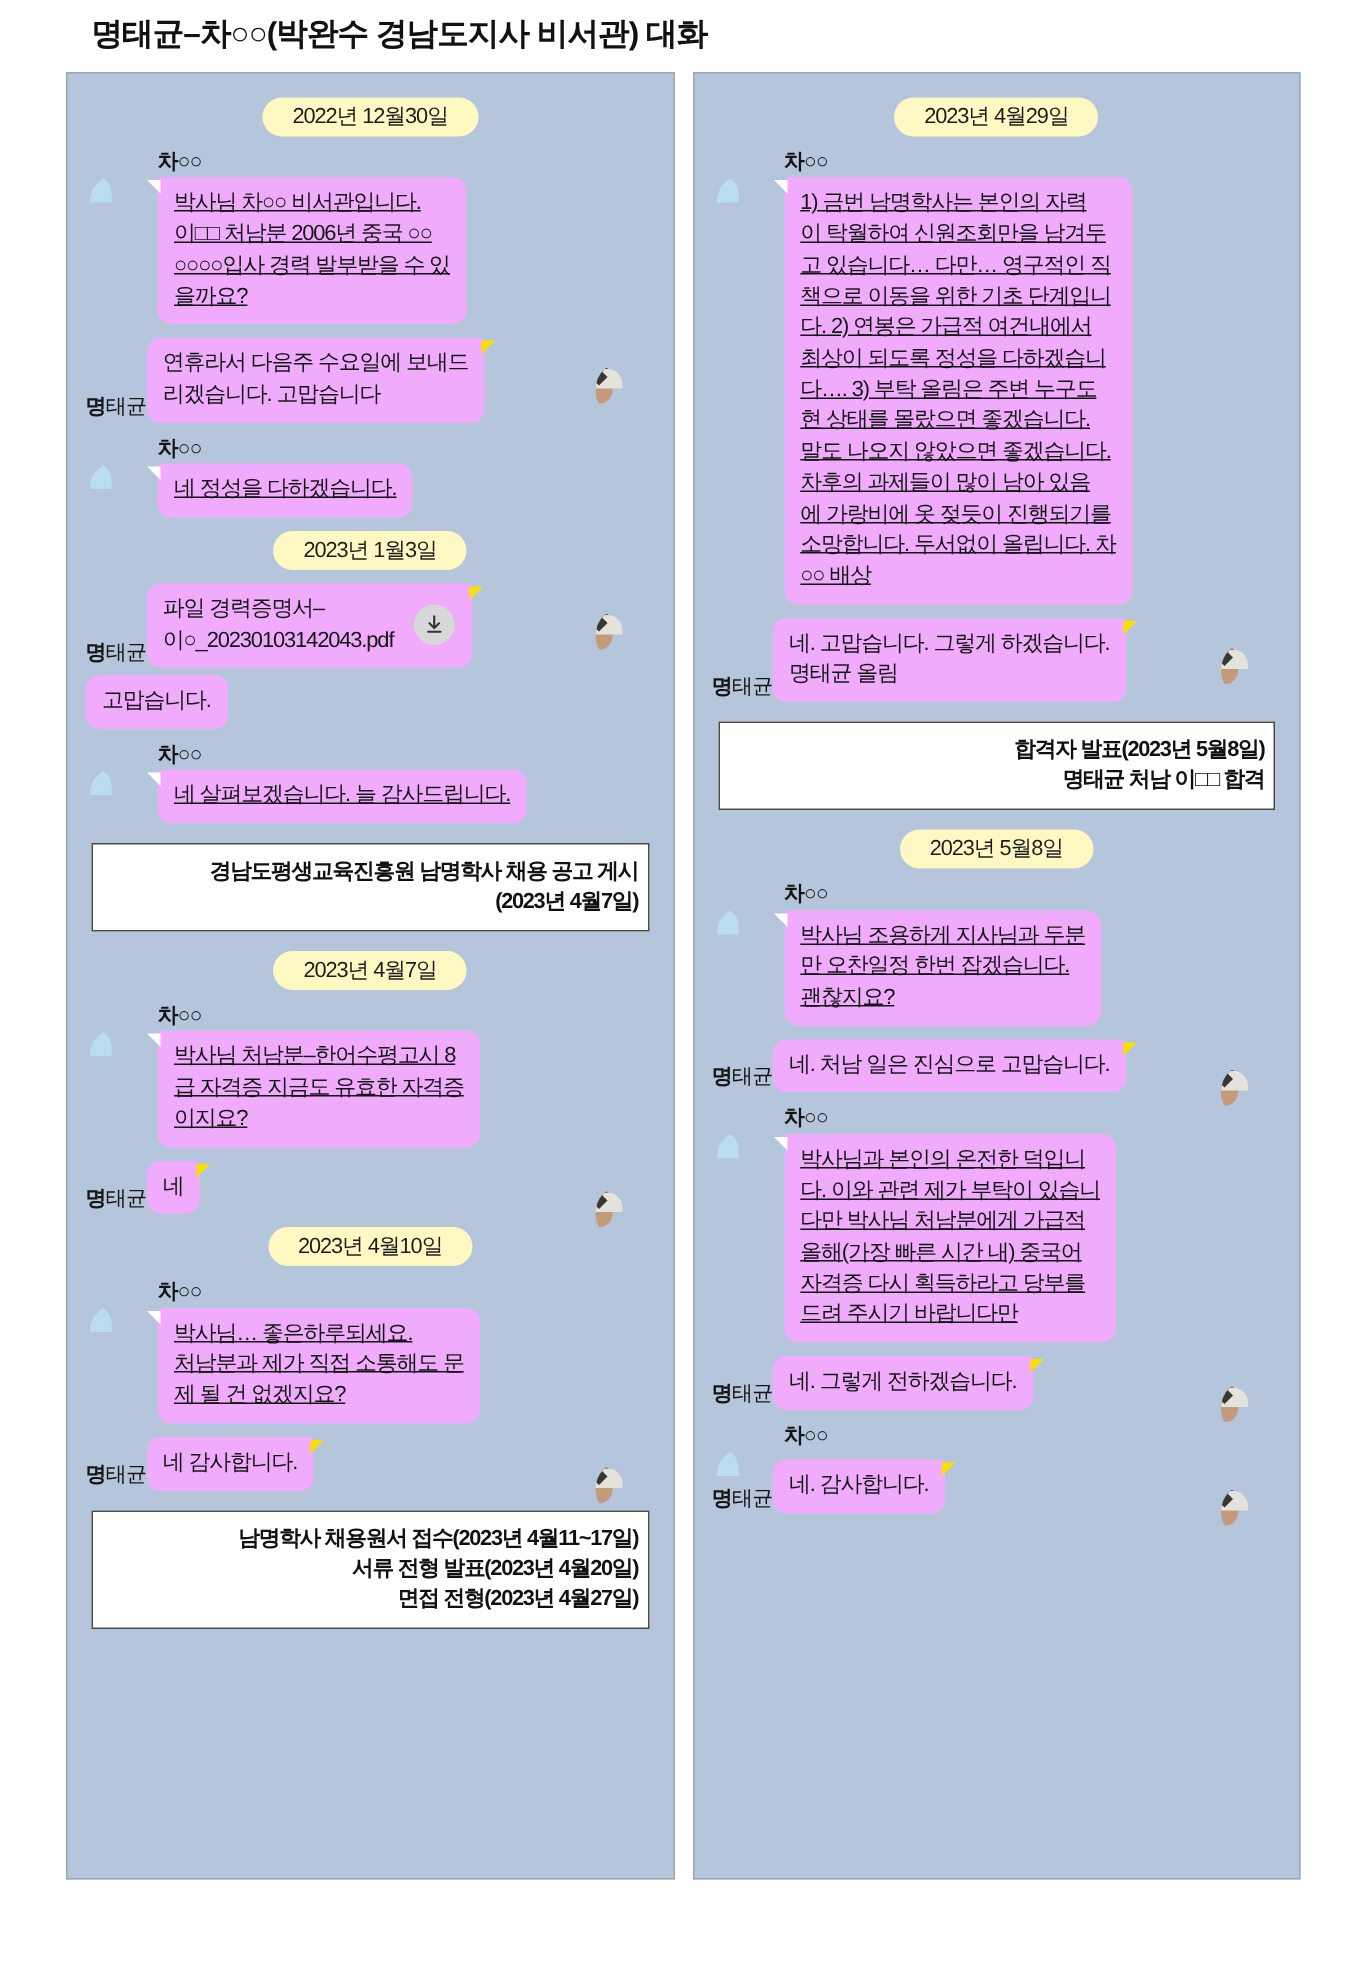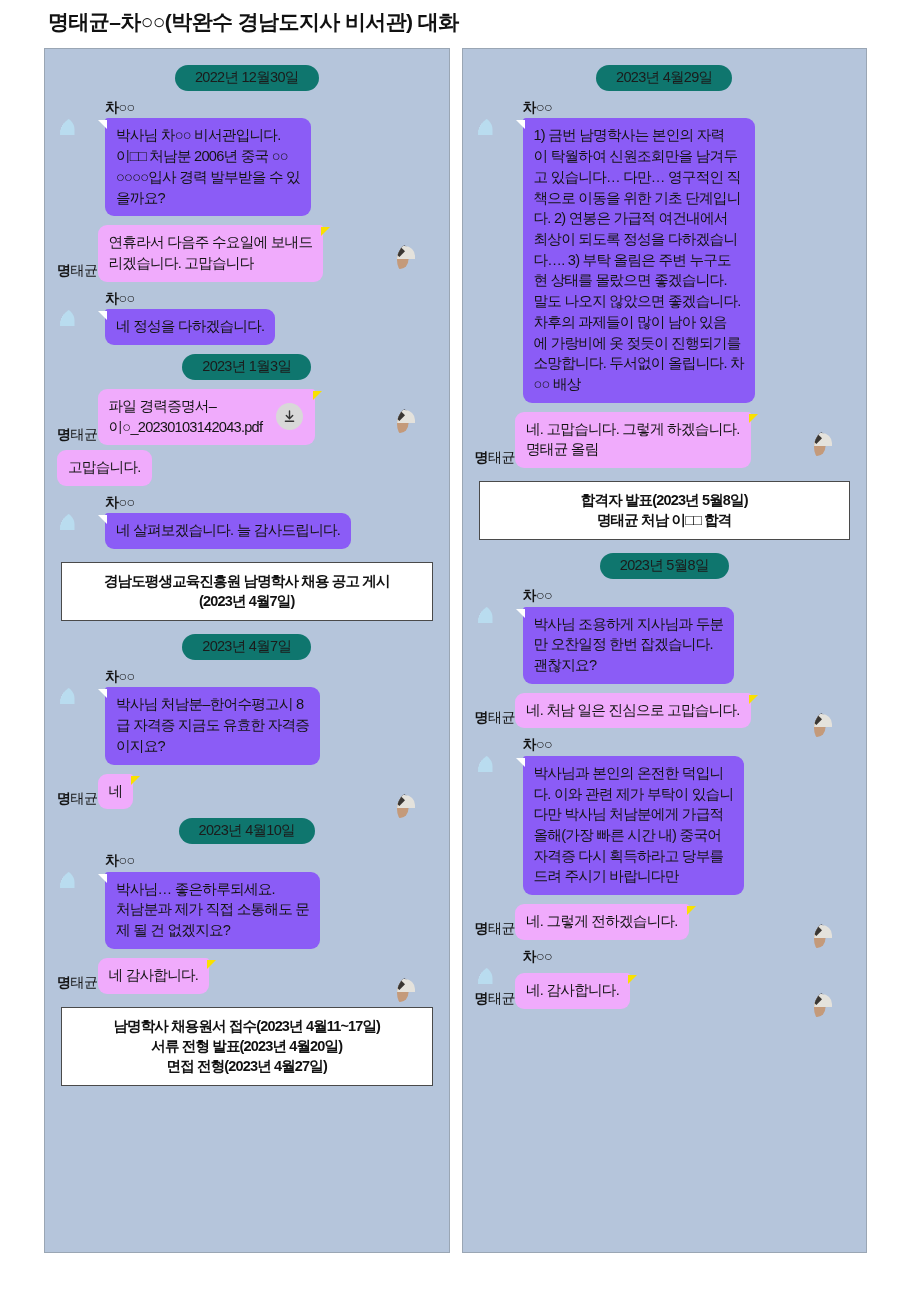--- a/index.html
+++ b/index.html
@@ -11,21 +11,21 @@
     width: 911px;
     height: 1313px;
     font-family: "Liberation Sans", "DejaVu Sans", sans-serif;
     overflow: hidden;
     position: relative;
   }
 
   
   .headline {
     position: absolute;
-    left: 48px;
+    left: 61px;
     top: 8px;
     font-size: 21px;
     font-weight: bold;
     color: #111111;
     letter-spacing: -0.6px;
     white-space: nowrap;
   }
 
   
   .panels {
@@ -47,21 +47,21 @@
     position: relative;
   }
 
   
   .date-pill-row {
     display: flex;
     justify-content: center;
     margin: 6px 0 9px 0;
   }
   .date-pill {
-    background: #0f766e;
+    background: #fef9c3;
     color: #1b1b1b;
     font-size: 14.5px;
     font-weight: 500;
     letter-spacing: -0.7px;
     padding: 3px 20px 4px 20px;
     border-radius: 14px;
     white-space: nowrap;
   }
 
   
@@ -70,21 +70,21 @@
     border: 1.5px solid #4a4a4a;
     margin: 13px 4px 13px 4px;
     padding: 8px 6px 9px 6px;
     text-align: center;
     font-size: 14.5px;
     font-weight: bold;
     color: #111111;
     line-height: 1.38;
     letter-spacing: -0.85px;
   }
-  .notice div { white-space: nowrap; }
+  .notice div { white-space: nowrap; text-align: right; }
 
   
   .msg {
     margin-bottom: 9px;
     position: relative;
   }
   .msg.left  { padding-left: 48px; }
   .msg.right { padding-right: 48px; display: flex; align-items: flex-end; }
   .msg.cont  { margin-top: -4px; }
 
@@ -189,22 +189,23 @@
     letter-spacing: -0.75px;
     color: #141414;
     padding: 7px 11px 8px 11px;
     border-radius: 9px;
     position: relative;
     word-break: keep-all;
     white-space: pre-line;
     text-align: left;
   }
   .bubble.in {
-    background: #8b5cf6;
+    background: #f0abfc;
     border-top-left-radius: 3px;
+    text-decoration: underline;
   }
   .bubble.in::before {
     content: "";
     position: absolute;
     left: -7px; top: 2px;
     border-style: solid;
     border-width: 0 9px 9px 0;
     border-color: transparent #ffffff transparent transparent;
   }
   .bubble.out {

